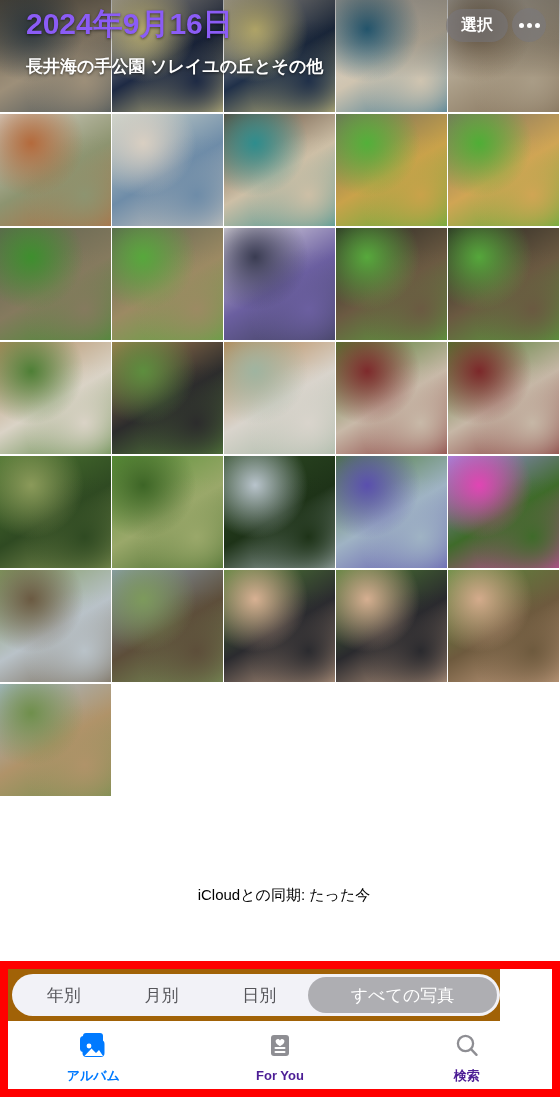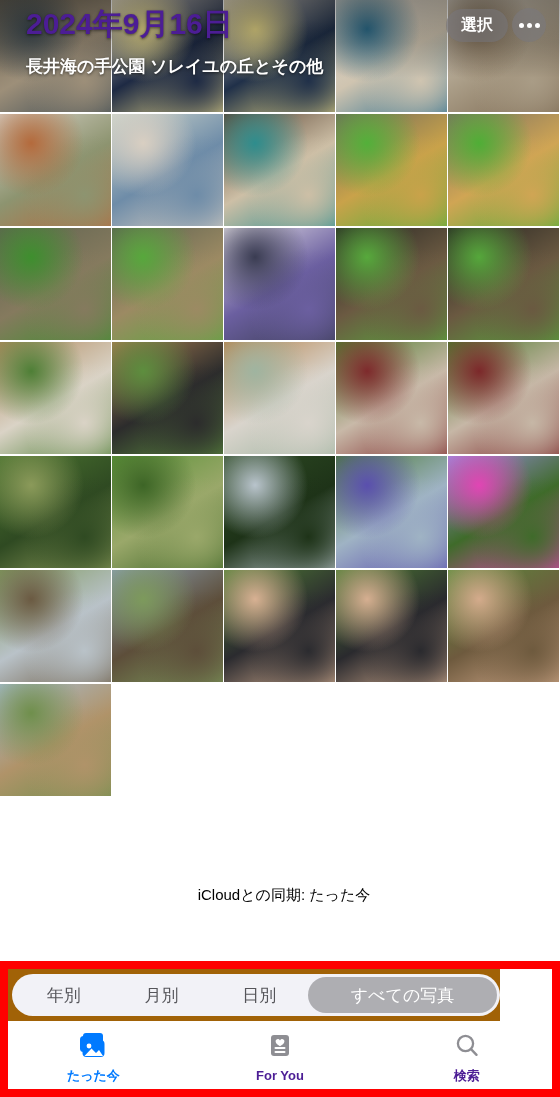--- a/index.html
+++ b/index.html
@@ -31,21 +31,21 @@
   #header-overlay{
     position:absolute; top:0; left:0; width:560px; height:78px;
     z-index:20;
     background:linear-gradient(to bottom, rgba(0,0,0,0.34) 0%, rgba(0,0,0,0.20) 55%, rgba(0,0,0,0.0) 100%);
     pointer-events:none;
   }
   #header-text{
     position:absolute; top:6px; left:26px; z-index:22;
   }
   #header-date{
-    font-size:30px; font-weight:bold; color:#4c1d95;
+    font-size:30px; font-weight:bold; color:#8b5cf6;
     letter-spacing:0px; line-height:36px;
     text-shadow:0 1px 3px rgba(0,0,0,0.55);
     white-space:nowrap;
   }
   #header-place{
     font-size:17px; font-weight:600; color:#ffffff;
     line-height:24px; margin-top:13px;
     text-shadow:0 1px 3px rgba(0,0,0,0.55);
     white-space:nowrap;
   }
@@ -220,21 +220,21 @@
   <div class="tab-item active">
     <div class="tab-icon">
       <svg width="32" height="28" viewBox="0 0 32 28">
         <rect x="6" y="1" width="20" height="14" rx="3" fill="#007AFF"></rect>
         <rect x="3" y="4" width="23" height="16" rx="3.5" fill="#007AFF"></rect>
         <rect x="5.5" y="8" width="22" height="17" rx="4" fill="#007AFF"></rect>
         <circle cx="12" cy="14" r="2.4" fill="#ffffff"></circle>
         <path d="M7.5 24 L14.5 16.5 L19 21 L22 18 L26 24 Z" fill="#ffffff"></path>
       </svg>
     </div>
-    <div class="tab-label">たった今</div>
+    <div class="tab-label">アルバム</div>
   </div>
 
   <div class="tab-item">
     <div class="tab-icon">
       <svg width="28" height="28" viewBox="0 0 28 28">
         <rect x="5" y="3" width="18" height="21" rx="3" fill="#8E8E93"></rect>
         <path d="M14 11.8 c-1.5-2.3-4.4-1.2-4.4 1.0 c0 1.9 2.6 3.6 4.4 4.9 c1.8-1.3 4.4-3.0 4.4-4.9 c0-2.2-2.9-3.3-4.4-1.0 z" fill="#ffffff" transform="translate(0,-3.4)"></path>
         <rect x="8.5" y="15" width="11" height="2.1" rx="1.05" fill="#ffffff"></rect>
         <rect x="8.5" y="19" width="11" height="2.1" rx="1.05" fill="#ffffff"></rect>
       </svg>

